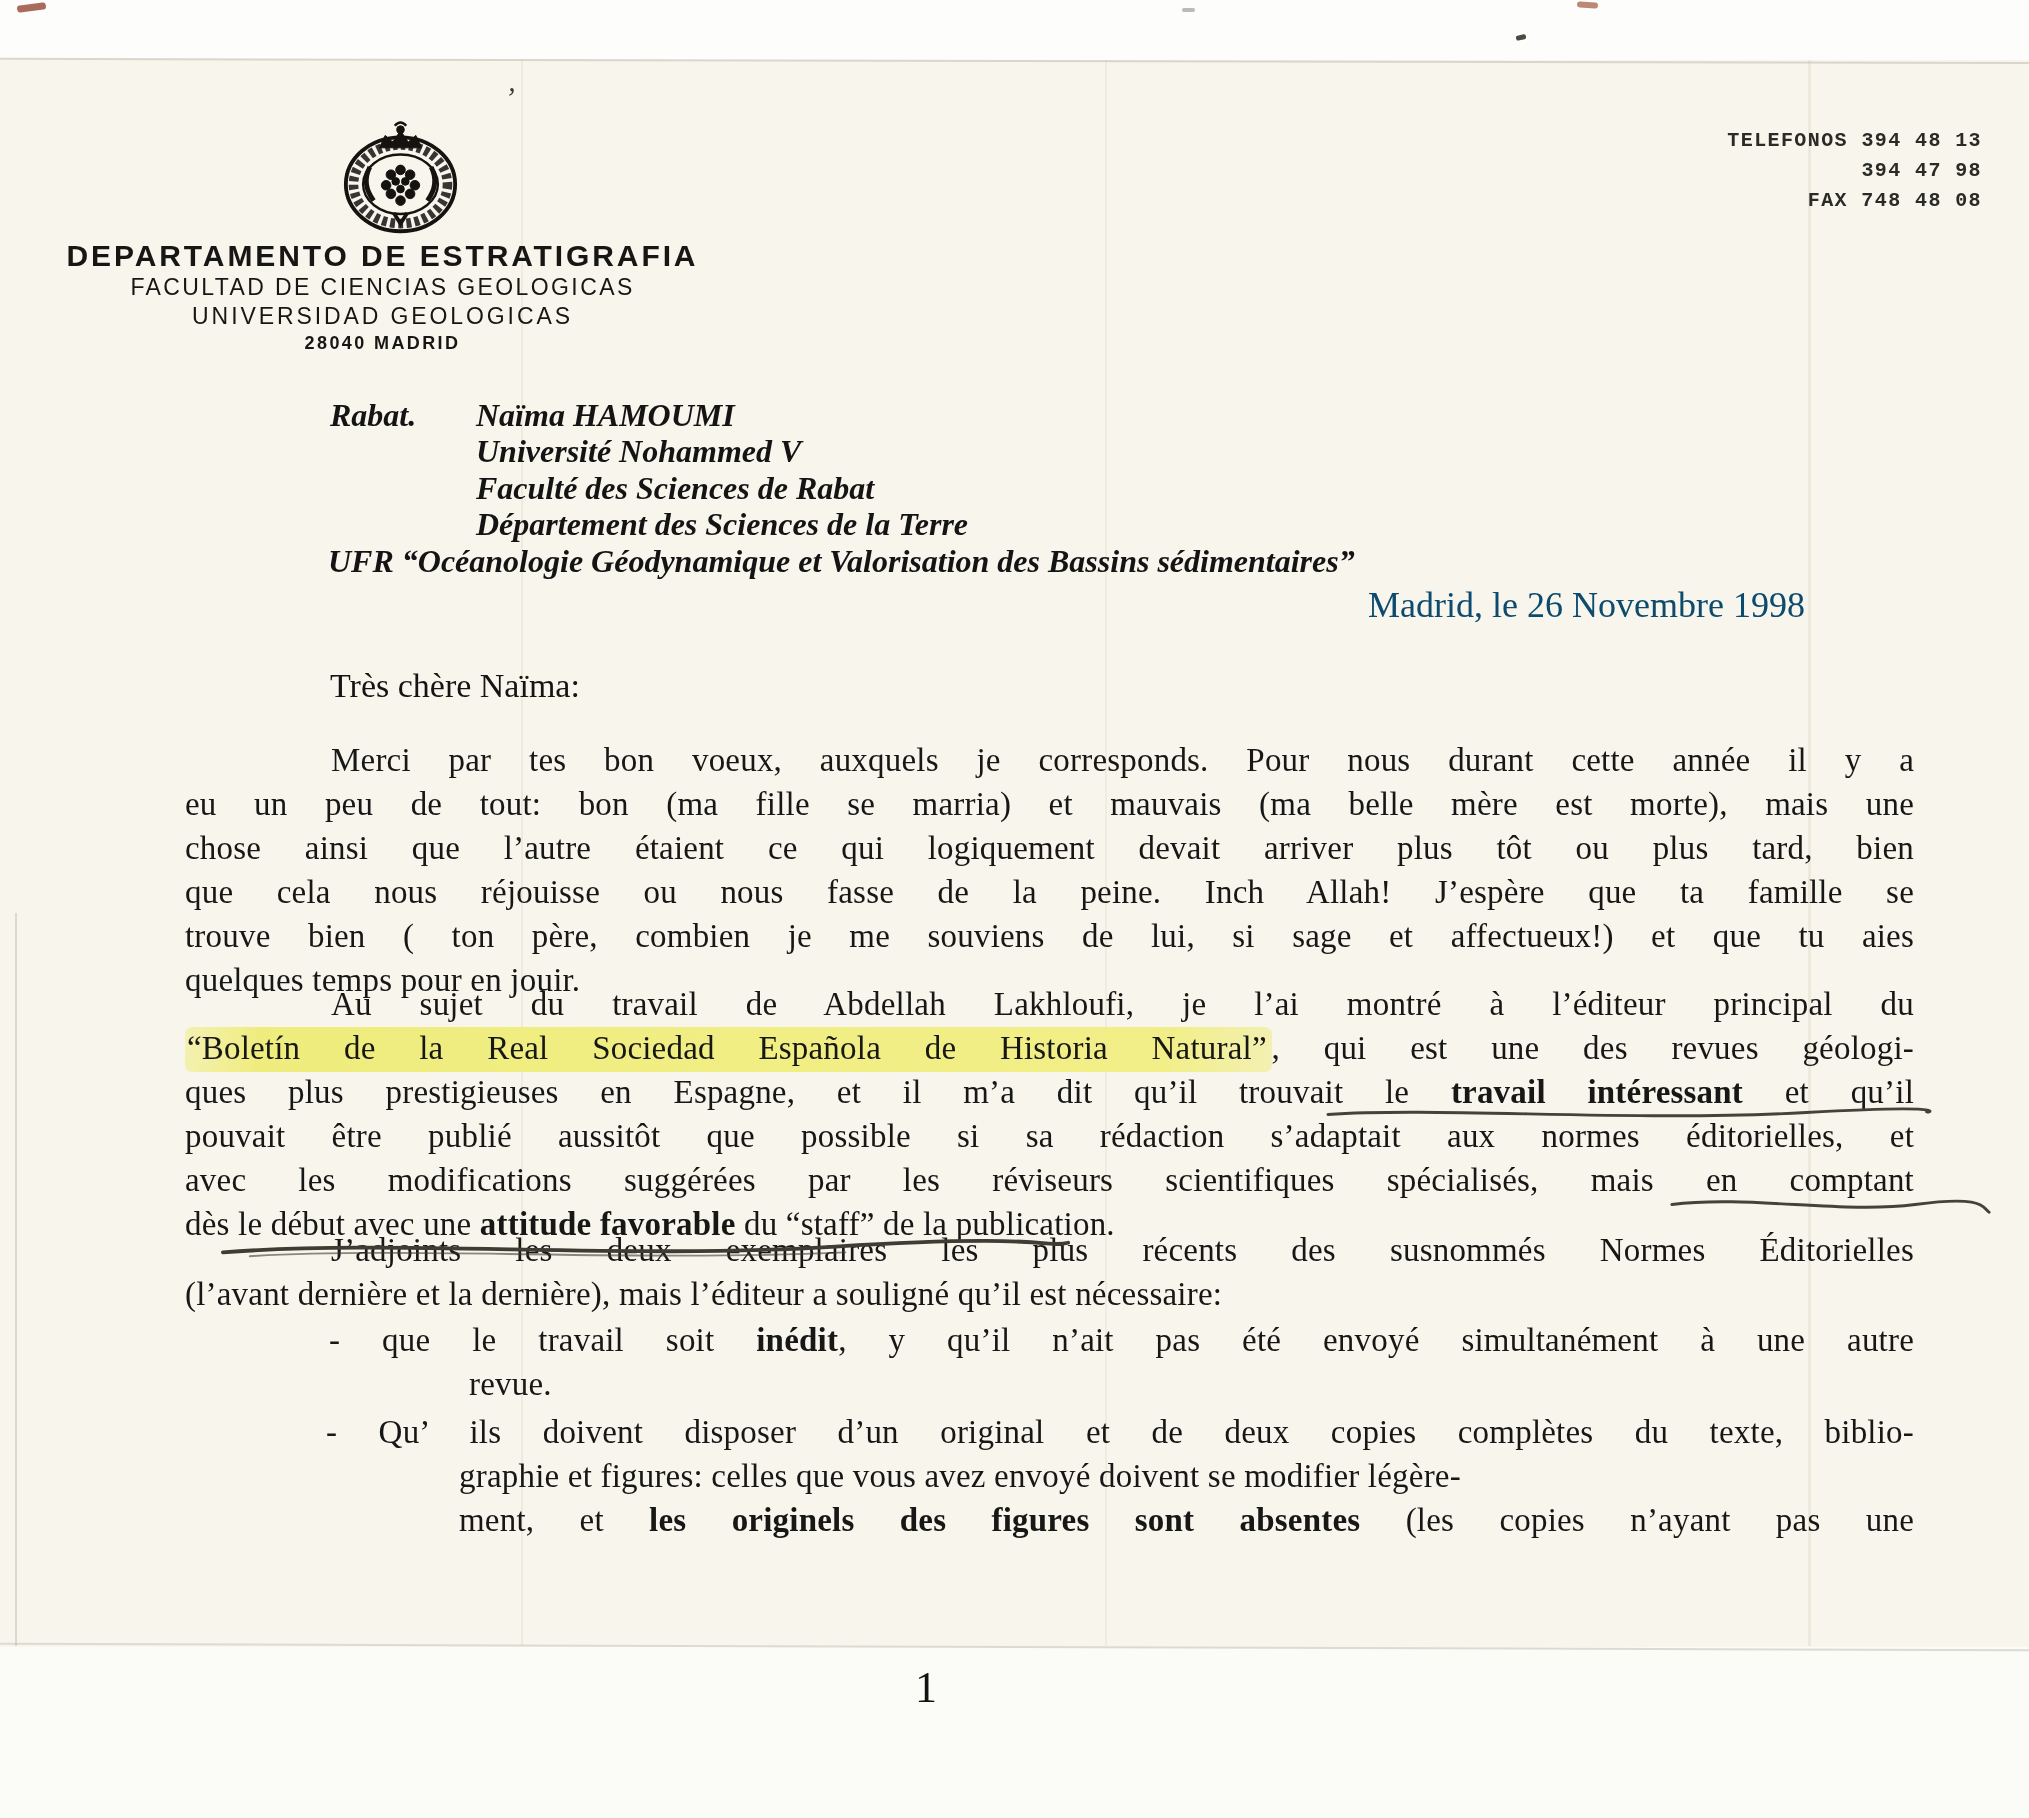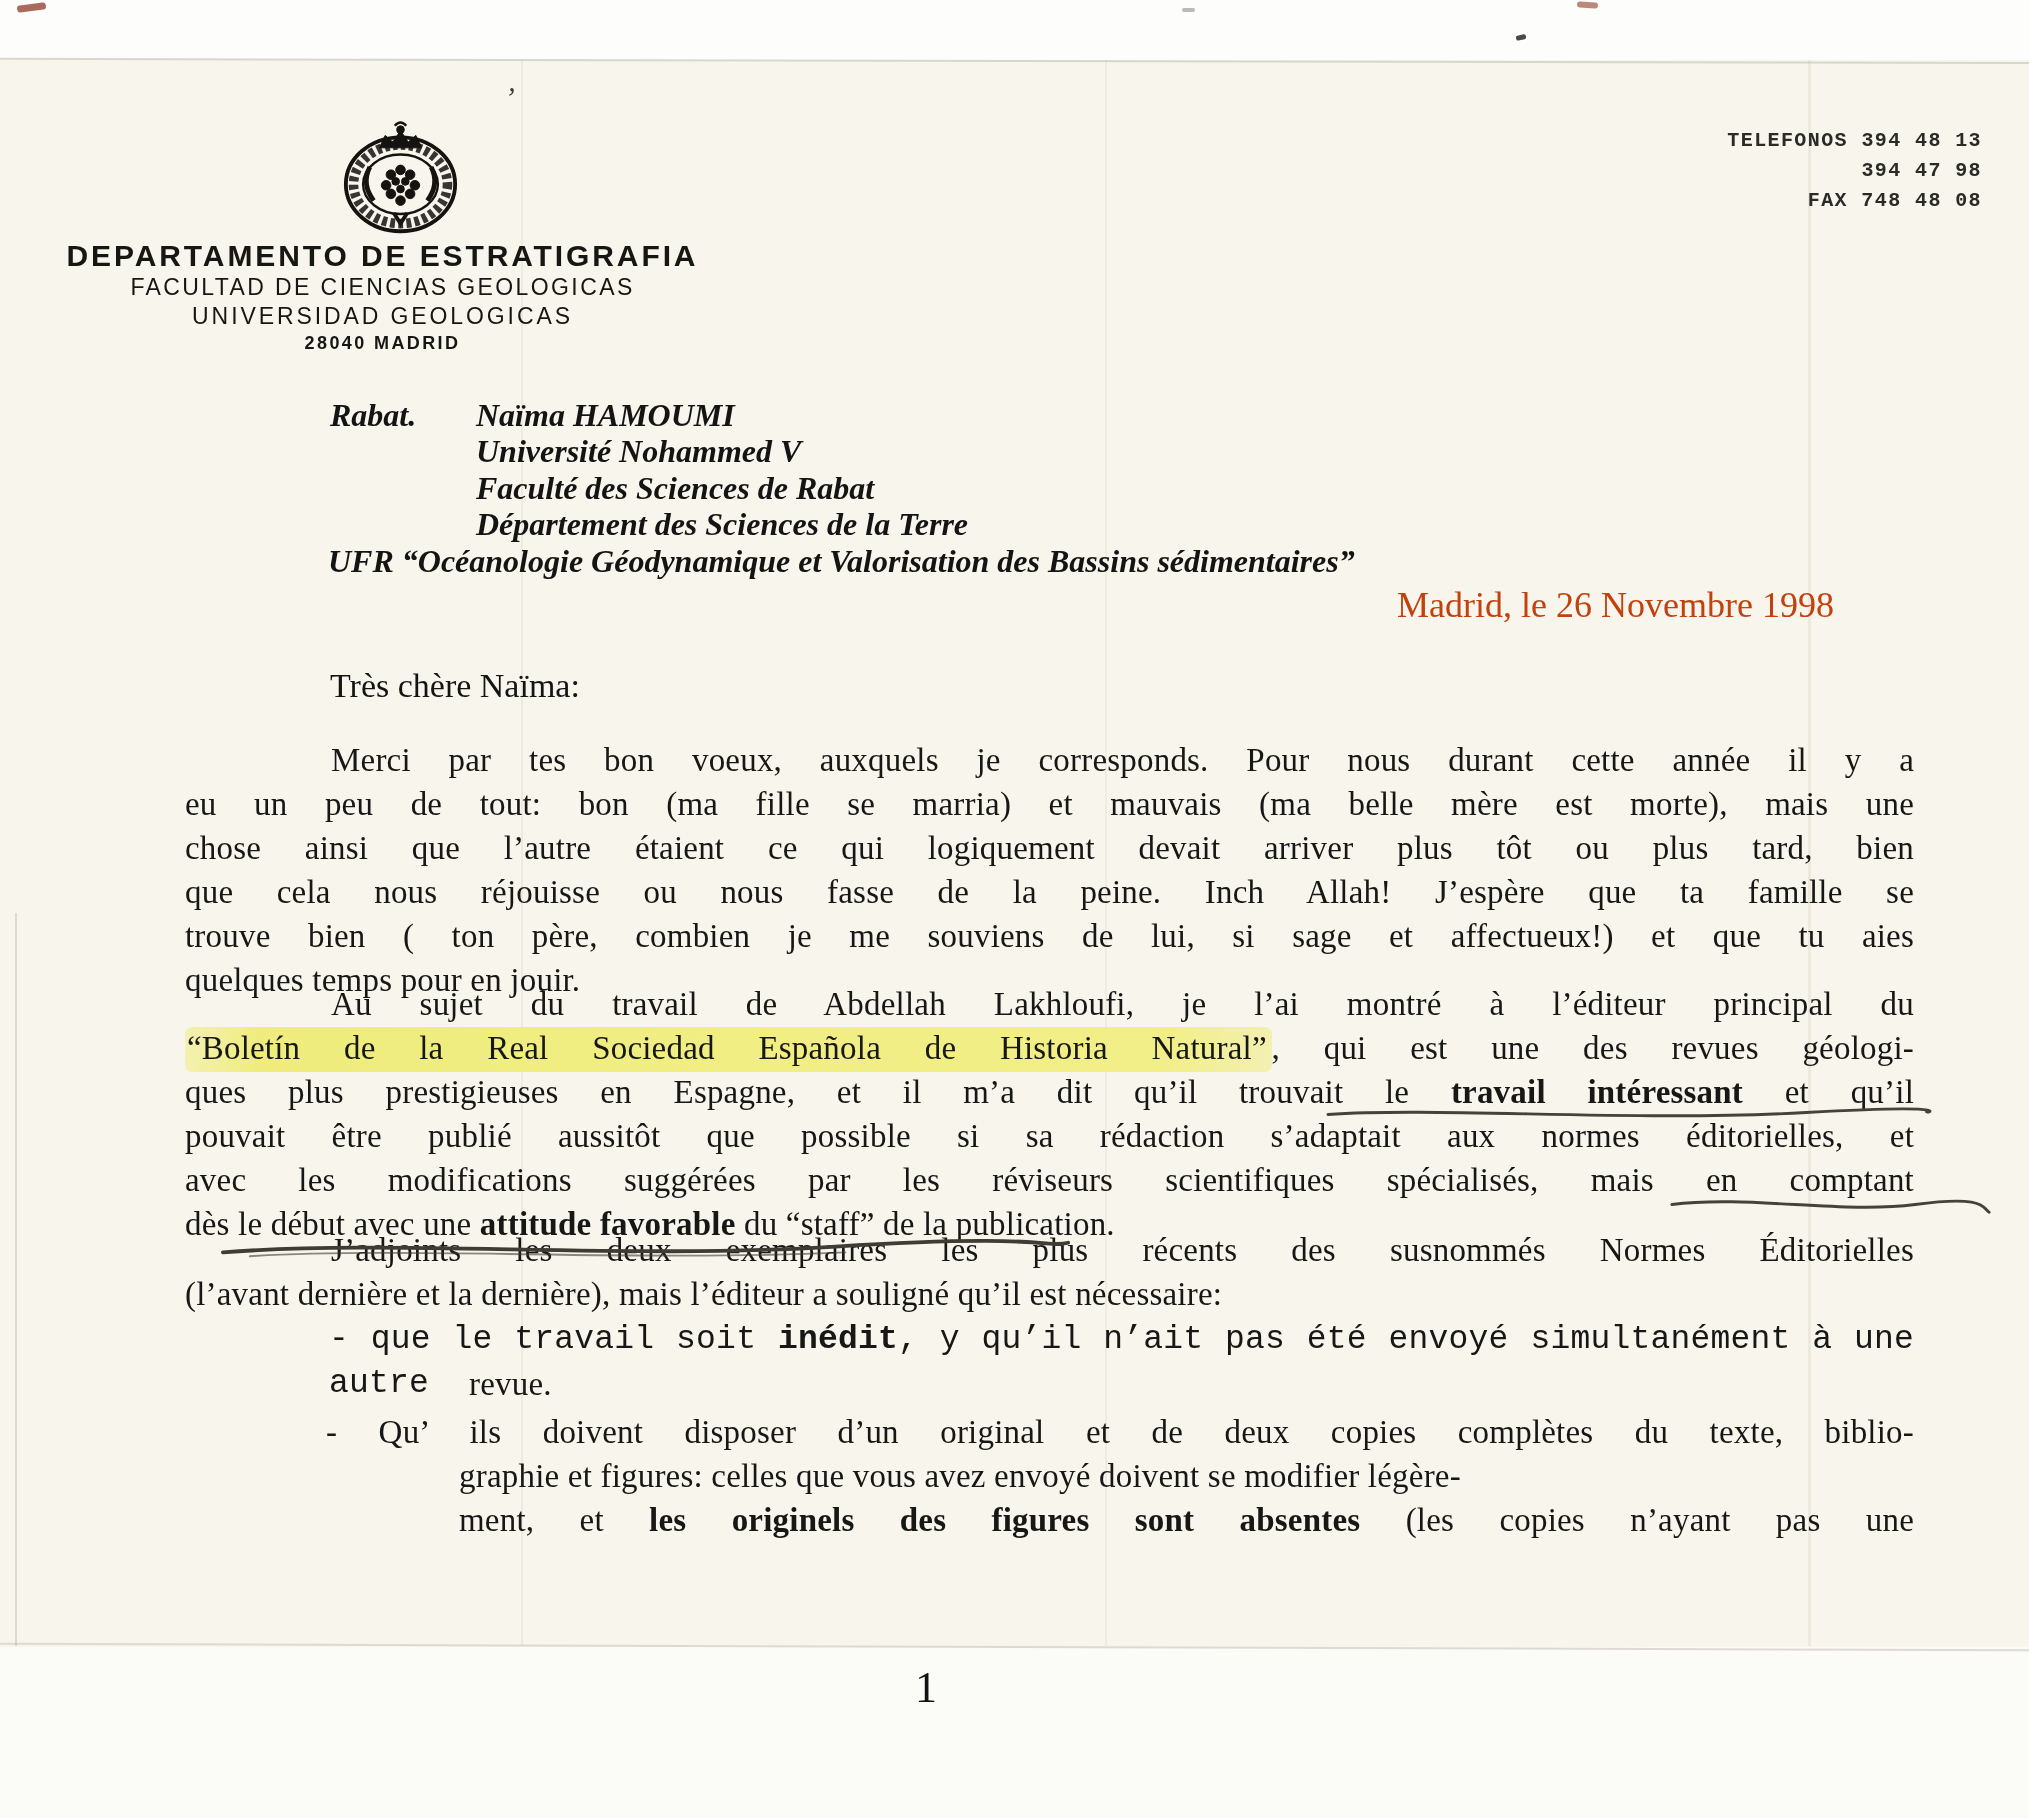--- a/index.html
+++ b/index.html
@@ -27,32 +27,32 @@
   .lh-post{font-size:18px;font-weight:bold;letter-spacing:2.4px;line-height:26px;}
   .contact{position:absolute;right:48px;top:126px;text-align:right;
            font-family:Liberation Mono, monospace;
            font-size:20px;font-weight:bold;letter-spacing:1.4px;line-height:30px;color:#2a2a26;}
 
   
   .recipient{position:absolute;left:0;top:0;width:2030px;font-style:italic;font-weight:bold;
              font-size:32px;color:#141414;}
   .recipient .rl{position:absolute;white-space:nowrap;}
 
-  .dateline{position:absolute;left:1368px;top:584px;font-size:36px;color:#c2410c;white-space:nowrap;margin-left:29px;}
+  .dateline{position:absolute;left:1368px;top:584px;font-size:36px;color:#0c4a6e;white-space:nowrap;}
   .salutation{position:absolute;left:330px;top:667px;font-size:34px;color:#141414;white-space:nowrap;}
 
   
   .para{position:absolute;left:185px;width:1729px;font-size:33px;color:#171716;}
   .bl{display:block;line-height:44px;height:44px;letter-spacing:0.2px;}
   .just{text-align:justify;text-align-last:justify;}
   .indent{text-indent:146px;}
   .b{font-weight:bold;}
   .hl{background:linear-gradient(97deg,rgba(240,236,110,0.45),rgba(239,236,120,0.95) 7%,rgba(241,238,125,0.9) 90%,rgba(238,234,110,0.45));
       border-radius:7px;padding:2.9px 4.8px 5.8px 1.9px;box-decoration-break:clone;}
-  .pad150{padding-left:144px;font-family:Liberation Mono, monospace;}
+  .pad150{padding-left:144px;}
   .pad296{padding-left:284px;}
   .pad147{padding-left:141px;}
   .pad285{padding-left:274px;}
 
   
   .pen{position:absolute;overflow:visible;}
 
   .pagenum{position:absolute;left:915px;top:1662px;font-size:44px;color:#121212;}
 
   

